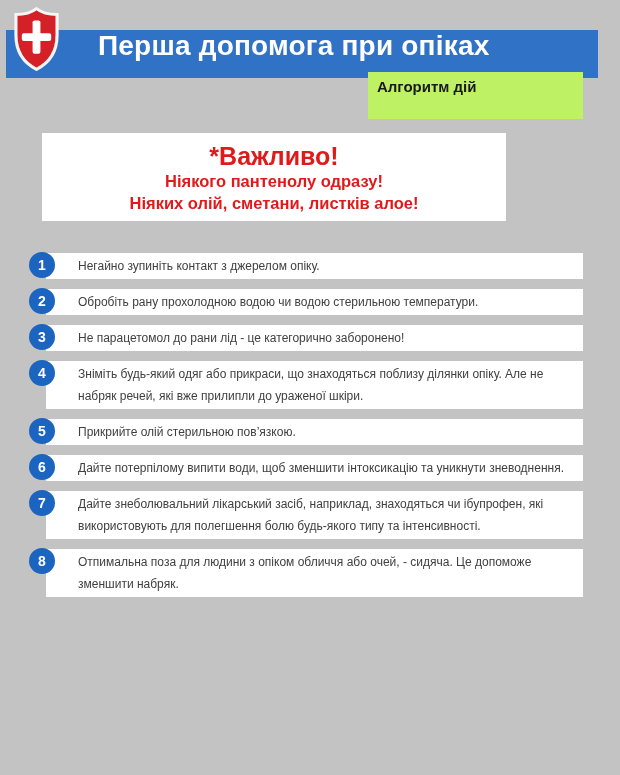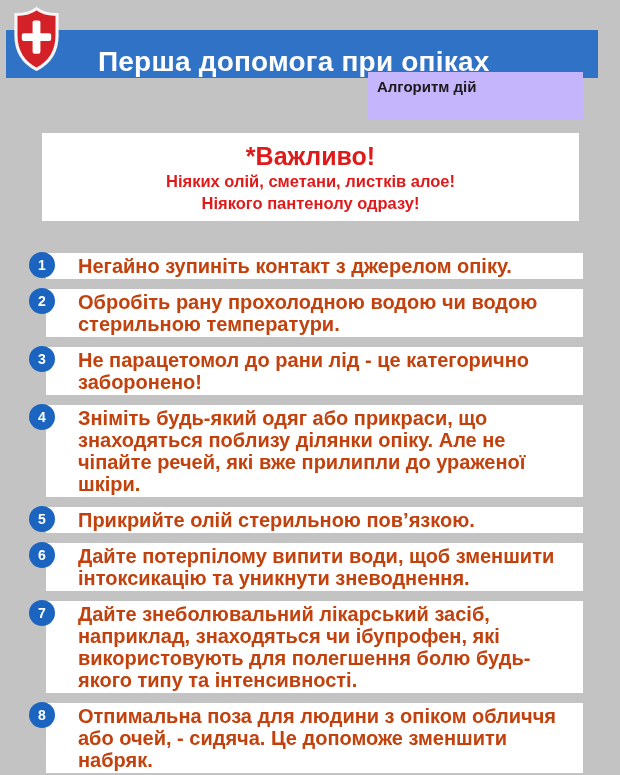--- a/index.html
+++ b/index.html
@@ -12,21 +12,21 @@
     overflow: hidden;
   }
 
   
   .header-bar {
     position: absolute;
     left: 6px; top: 30px;
     width: 592px; height: 48px;
     background: #2f72c6;
     display: flex;
-    align-items: flex-end;
+    align-items: flex-start;
   }
   .header-title {
     color: #ffffff;
     font-weight: bold;
     font-size: 28px;
     padding-left: 92px;
     letter-spacing: 0.2px;
     white-space: nowrap;
   }
   .shield {
@@ -34,38 +34,38 @@
     left: 13px; top: 6px;
     width: 47px; height: 66px;
     z-index: 3;
   }
 
   
   .badge {
     position: absolute;
     left: 368px; top: 72px;
     width: 215px; height: 47px;
-    background: #c4b5fd;
+    background: #bef264;
     z-index: 2;
     box-sizing: border-box;
     padding: 5px 8px 0 9px;
   }
   .badge div {
     color: #1a1a1a;
     font-weight: bold;
     font-size: 15px;
     line-height: 19px;
     white-space: nowrap;
   }
 
   
   .important {
     position: absolute;
     left: 42px; top: 133px;
-    width: 537px; height: 88px;
+    width: 464px; height: 88px;
     background: #ffffff;
     text-align: center;
     box-sizing: border-box;
     padding-top: 9px;
   }
   .important-heading {
     color: #e01a1a;
     font-weight: bold;
     font-size: 25px;
     line-height: 28px;
@@ -89,23 +89,23 @@
   }
   .step-box {
     background: #ffffff;
     box-sizing: border-box;
     padding: 2px 10px 2px 32px;
     min-height: 26px;
     display: flex;
     align-items: center;
   }
   .step-text {
-    color: #c2410c;
-    font-weight: 700;
-    font-size: 20px;
+    color: #404040;
+    font-weight: 400;
+    font-size: 12px;
     line-height: 22px;
   }
   .step-num {
     position: absolute;
     left: -17px; top: -1px;
     width: 26px; height: 26px;
     border-radius: 50%;
     background: #1b64c0;
     color: #ffffff;
     font-weight: bold;
@@ -130,22 +130,22 @@
     <rect x="20" y="14" width="8" height="34" rx="2" fill="#ffffff"></rect>
     <rect x="9" y="27" width="30" height="8" rx="2" fill="#ffffff"></rect>
   </svg>
 
   <div class="badge">
     <div>Алгоритм дій</div>
   </div>
 
   <div class="important">
     <div class="important-heading">*Важливо!</div>
+    <div class="important-line">Ніякого пантенолу одразу!</div>
     <div class="important-line">Ніяких олій, сметани, листків алое!</div>
-    <div class="important-line">Ніякого пантенолу одразу!</div>
   </div>
 
   <div class="steps">
 
     <div class="step">
       <div class="step-num">
           <span>1</span>
         </div>
       <div class="step-box">
           <span class="step-text">Негайно зупиніть контакт з джерелом опіку.</span>
@@ -168,21 +168,21 @@
       <div class="step-box">
           <span class="step-text">Не парацетомол до рани лід - це категорично заборонено!</span>
         </div>
     </div>
 
     <div class="step">
       <div class="step-num">
           <span>4</span>
         </div>
       <div class="step-box">
-          <span class="step-text">Зніміть будь-який одяг або прикраси, що знаходяться поблизу ділянки опіку. Але не чіпайте речей, які вже прилипли до ураженої шкіри.</span>
+          <span class="step-text">Зніміть будь-який одяг або прикраси, що знаходяться поблизу ділянки опіку. Але не набряк речей, які вже прилипли до ураженої шкіри.</span>
         </div>
     </div>
 
     <div class="step">
       <div class="step-num">
           <span>5</span>
         </div>
       <div class="step-box">
           <span class="step-text">Прикрийте олій стерильною пов’язкою.</span>
         </div>

